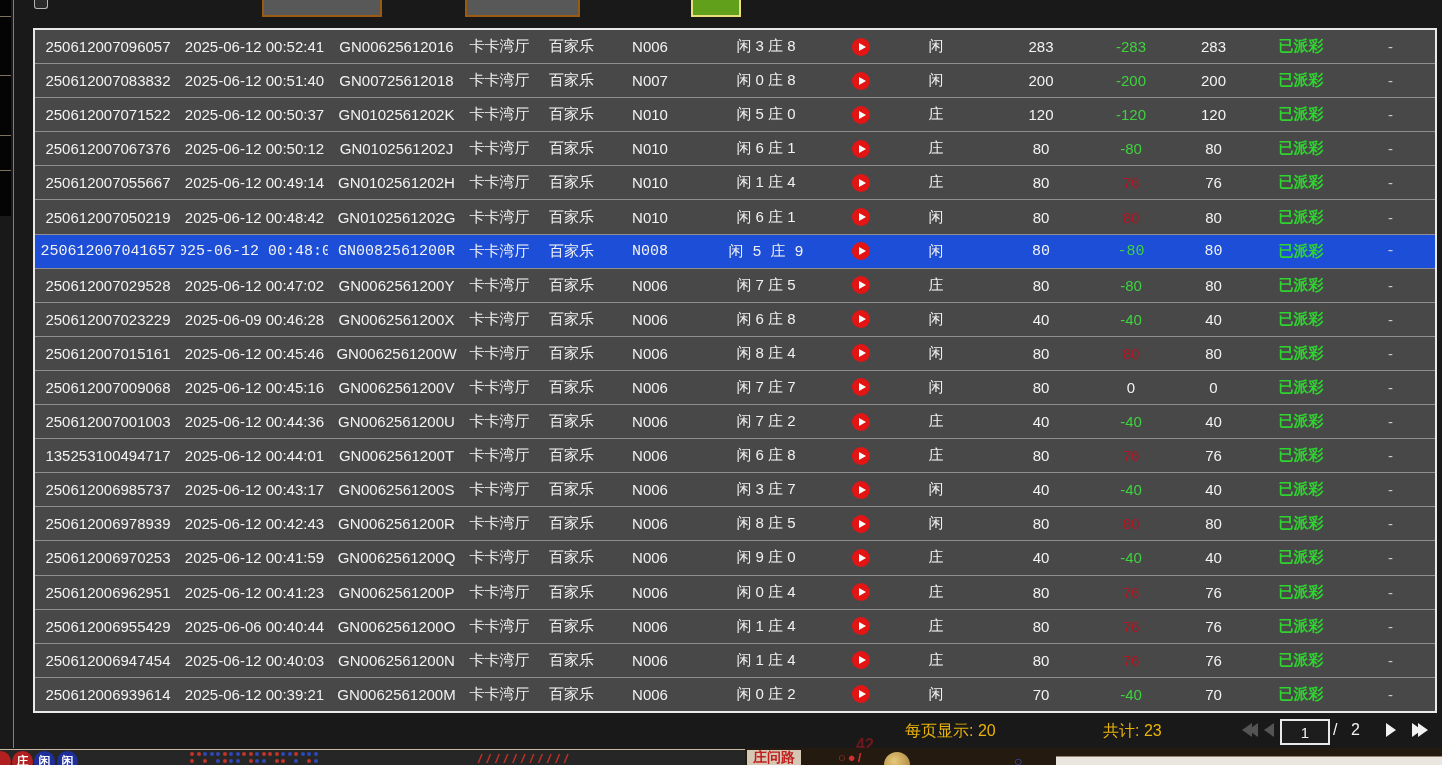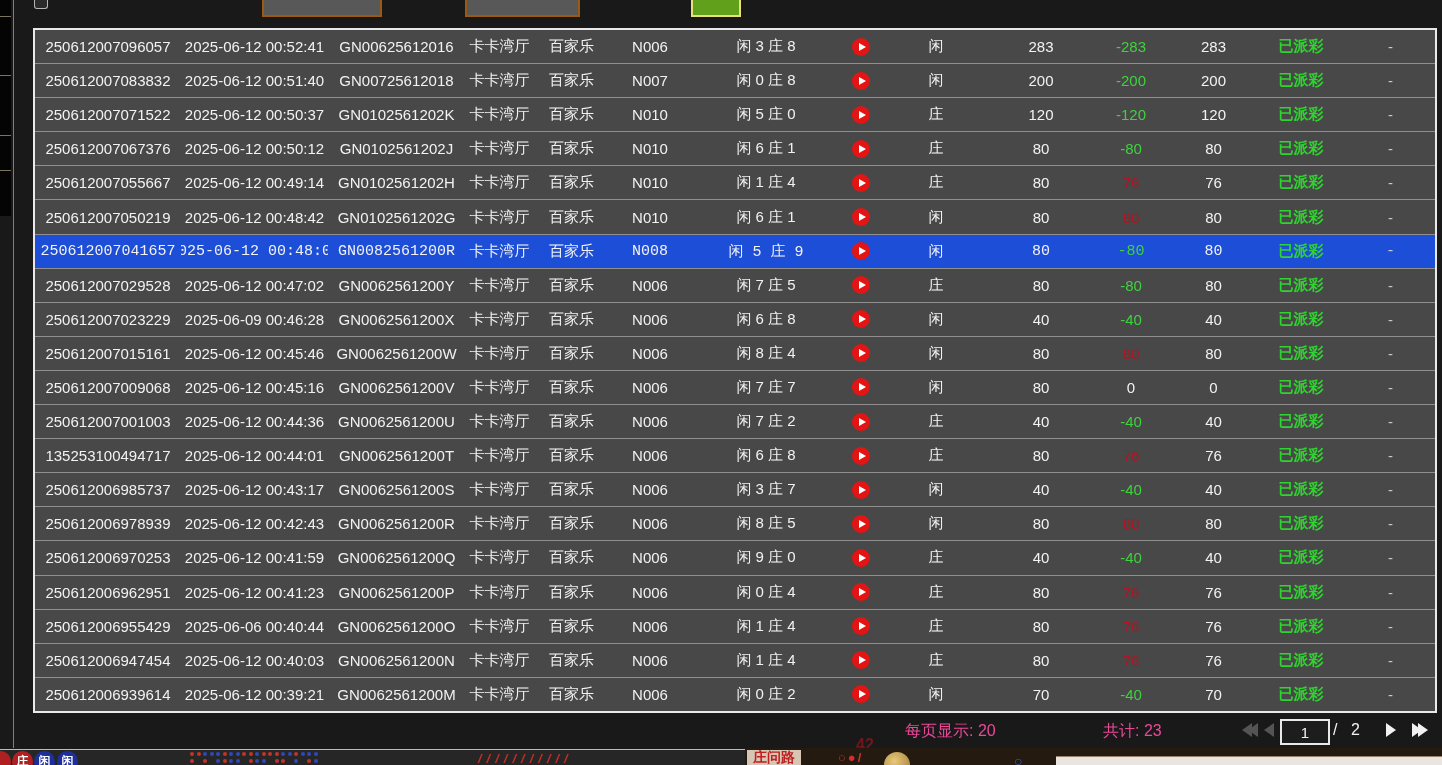--- a/index.html
+++ b/index.html
@@ -38,21 +38,21 @@
   .play-btn{width:18px;height:18px;border-radius:50%;background:#e31414;display:flex;align-items:center;justify-content:center;cursor:pointer;}
   .play-btn .tri{width:0;height:0;border-top:4px solid transparent;border-bottom:4px solid transparent;border-left:7px solid #ffffff;margin-left:2px;}
   .trow.summary{background:#4a4a4a;}
   .sum-cell{display:flex;align-items:center;justify-content:center;font-size:15px;font-weight:bold;color:#e8e800;white-space:nowrap;}
   .sum-label{grid-column:9;}
   .sum-bet{grid-column:10;}
   .sum-payout{grid-column:11;}
   .sum-valid{grid-column:12;}
   
   .pagebar{position:absolute;left:0;top:714px;width:1442px;height:34px;}
-  .pagebar .lbl{position:absolute;top:7px;font-size:16px;color:#ec4899;white-space:nowrap;}
+  .pagebar .lbl{position:absolute;top:7px;font-size:16px;color:#eab308;white-space:nowrap;}
   .per-page{left:905px;}
   .total-count{left:1103px;}
   .nav{position:absolute;top:9px;display:flex;align-items:center;cursor:pointer;}
   .tri-l{width:0;height:0;border-top:7px solid transparent;border-bottom:7px solid transparent;border-right:10px solid #545454;}
   .tri-r{width:0;height:0;border-top:7px solid transparent;border-bottom:7px solid transparent;border-left:10px solid #f2f2f2;}
   .nav .d2{margin-left:-4px;}
   .page-input{
     position:absolute;left:1280px;top:5px;width:42px;height:20px;background:#1d1d1d;
     border:2px solid #e9e9e9;color:#f2f2f2;font-size:15px;text-align:center;
     font-family:"Liberation Sans",sans-serif;

